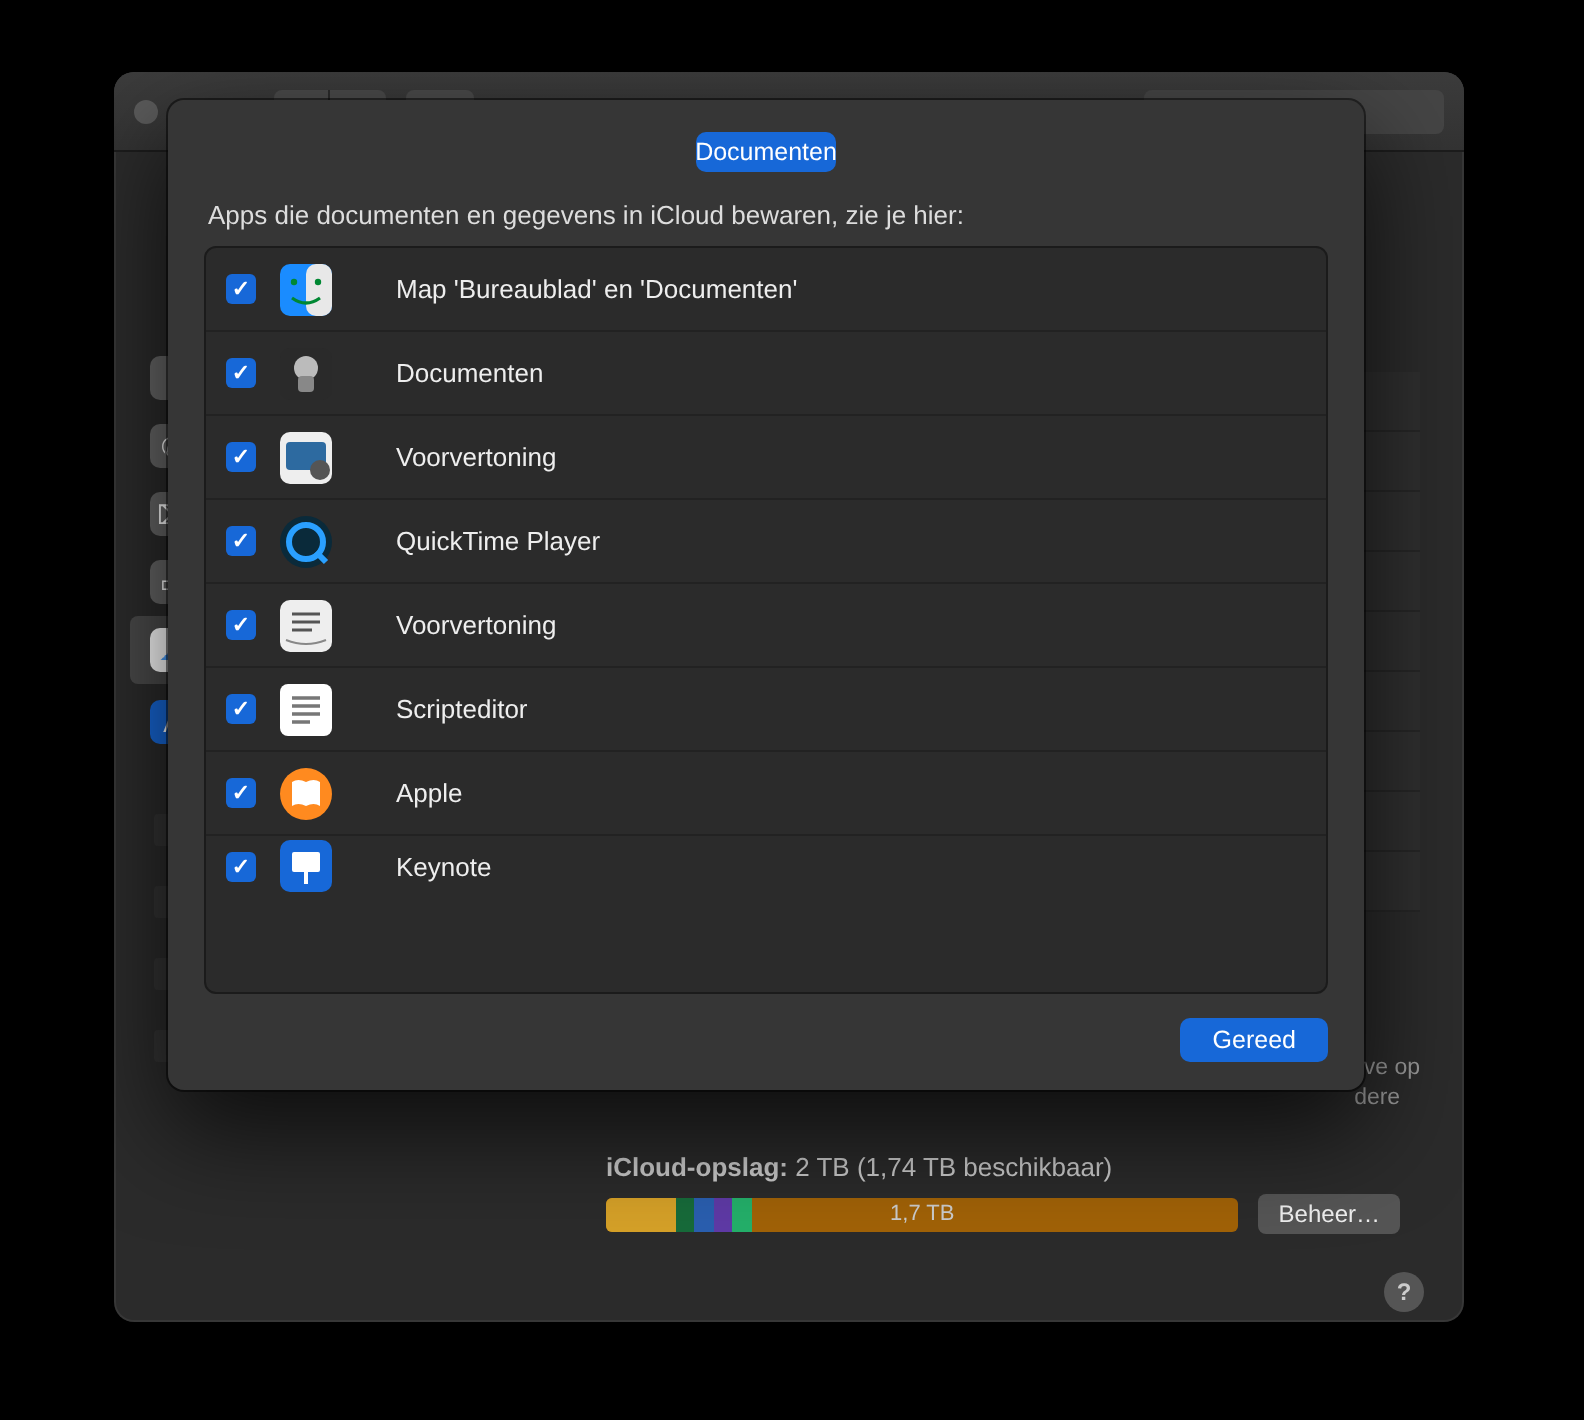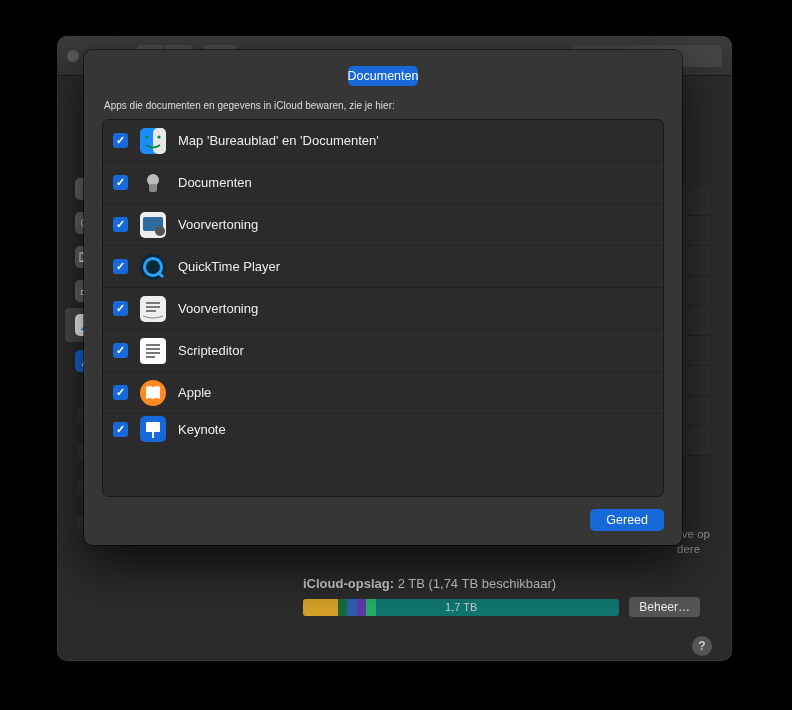--- a/index.html
+++ b/index.html
@@ -85,21 +85,21 @@
 
   .main{
     flex:1; padding:18px 20px 10px 0; position:relative;
   }
   .storage-row{
     position:absolute; left:10px; right:32px; top:500px;
   }
   .storage-label{color:#ccc;font-size:13px;margin-bottom:6px;}
   .storage-bar-wrap{display:flex;align-items:center;gap:10px;}
   .storage-bar{
-    flex:1;height:17px;background:#0f766e;border-radius:3px;overflow:hidden;display:flex;position:relative;
+    flex:1;height:17px;background:#a16207;border-radius:3px;overflow:hidden;display:flex;position:relative;
   }
   .seg{height:100%;}
   .storage-free{
     position:absolute; left:0; right:0; text-align:center; color:#ccc; font-size:11px; line-height:17px;
   }
   .manage-btn{
     background:#555;color:#eee;border:none;border-radius:4px;height:20px;padding:0 10px;font-size:12px;
   }
   .helpbtn{
     position:absolute; right:20px; top:560px;
@@ -121,37 +121,37 @@
   }
   .seg-control{
     align-self:center; display:flex; border-radius:5px; overflow:hidden; font-size:12.5px;
     margin-bottom:10px;
   }
   .seg-control .tab{
     padding:3px 0; background:#555; color:#eee; border-right:1px solid #333;
   }
   .seg-control .tab:last-child{border-right:none;}
   .seg-control .tab.active{ background:#1768d8; color:#fff;}
-  .subtitle{ color:#ddd; font-size:10px; margin:4px 0 8px 2px;}
+  .subtitle{ color:#ddd; font-size:13px; margin:4px 0 8px 2px;}
   .apps{
     background:#2b2b2b; border-radius:6px; flex:1; overflow:hidden; border:1px solid #1b1b1b;
   }
   .app-row{
     display:flex; align-items:center; gap:12px; height:42px; padding:0 10px;
     border-bottom:1px solid #222;
   }
   .app-row:last-child{border-bottom:none; height:30px;}
   .chk{
     width:15px;height:15px;border-radius:3px;background:#1768d8;display:flex;align-items:center;justify-content:center;
     font-size:11px;color:#fff;font-weight:700;
   }
   .app-ico{
     width:26px;height:26px;border-radius:5px;display:flex;align-items:center;justify-content:center;font-size:15px;
   }
-  .app-label{color:#eee;font-size:13px;}
+  .app-label{color:#eee;font-size:13px;margin-left:20px;}
   .done-row{display:flex;justify-content:flex-end;margin-top:12px;}
   .done-btn{
     background:#1768d8;color:#fff;border:none;border-radius:5px;height:22px;padding:0 16px;font-size:12.5px;
   }
   .side-hint{
     position:absolute; right:22px; top:451px; color:#999; font-size:11.5px; text-align:center; line-height:1.3;
   }
   .dim-panel{
     position:absolute; right:22px; top:110px; width:40px; height:350px;
   }

